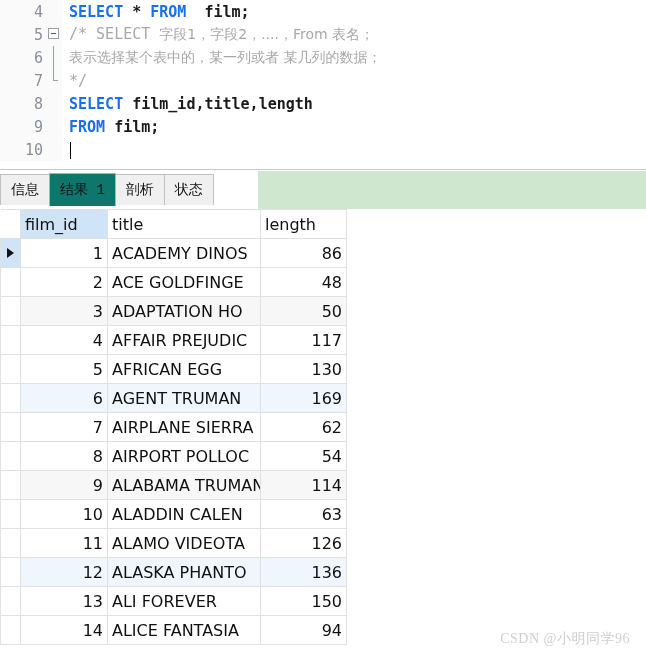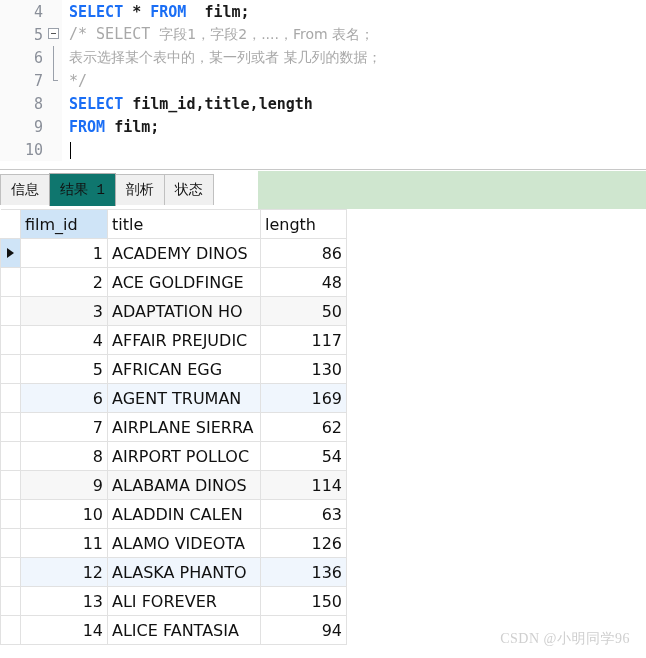--- a/index.html
+++ b/index.html
@@ -247,21 +247,21 @@
           </tr>
           <tr class="">
             <td class="mark"></td>
             <td class="num">8</td>
             <td class="txt">AIRPORT POLLOC</td>
             <td class="num">54</td>
           </tr>
           <tr class="alt-gray">
             <td class="mark"></td>
             <td class="num">9</td>
-            <td class="txt">ALABAMA DINOS</td>
+            <td class="txt">ALABAMA TRUMAN</td>
             <td class="num">114</td>
           </tr>
           <tr class="">
             <td class="mark"></td>
             <td class="num">10</td>
             <td class="txt">ALADDIN CALEN</td>
             <td class="num">63</td>
           </tr>
           <tr class="">
             <td class="mark"></td>

